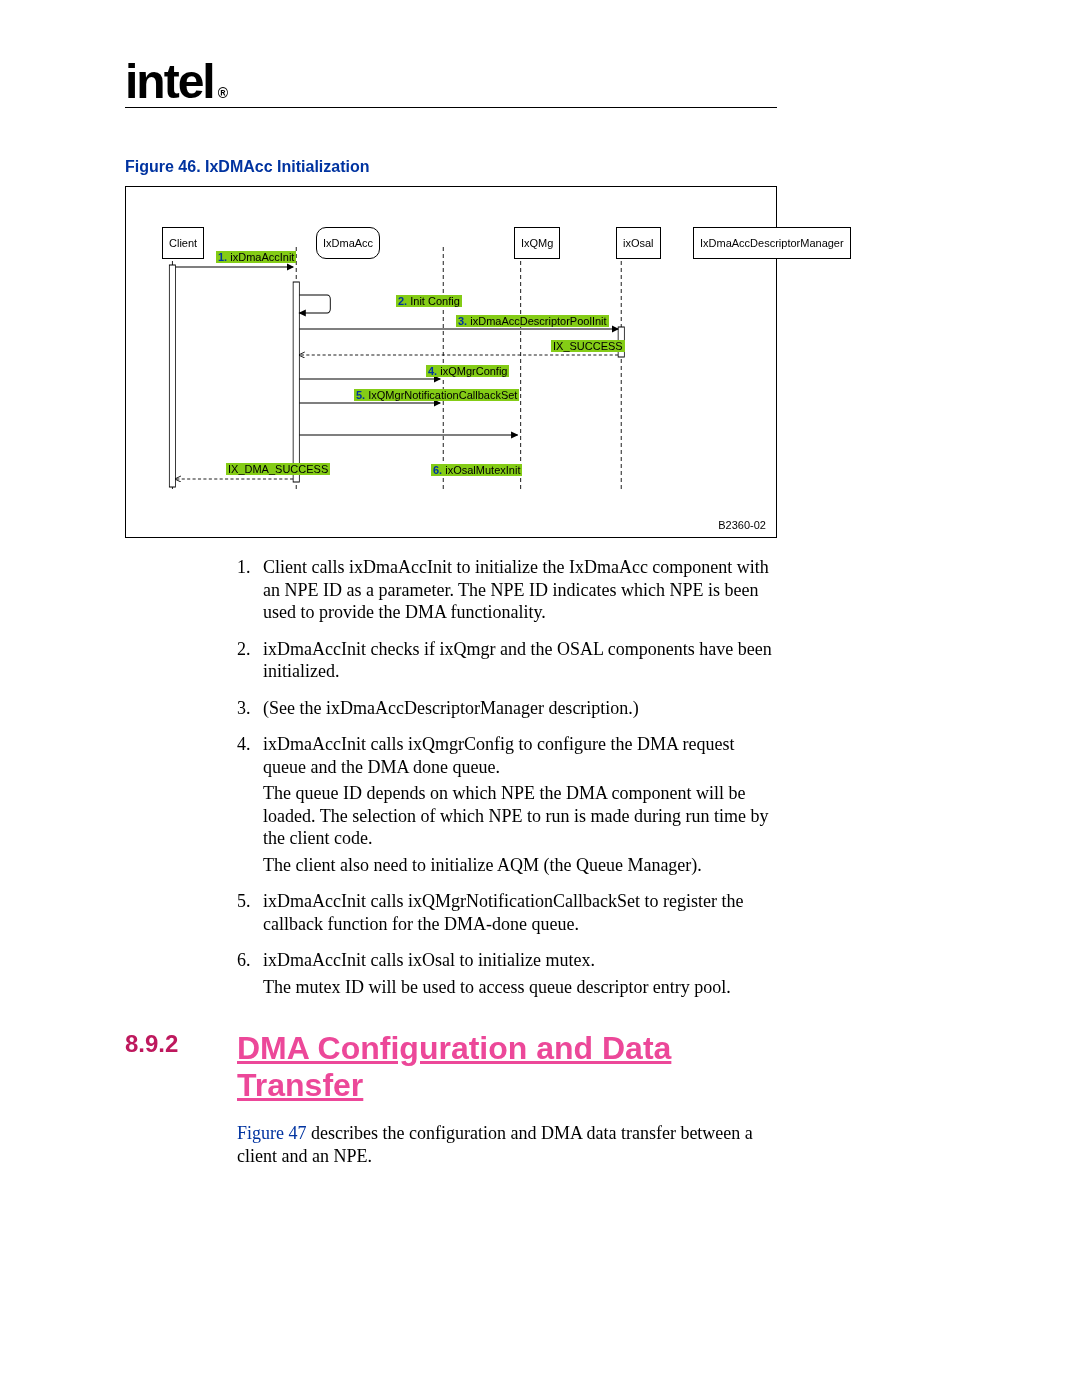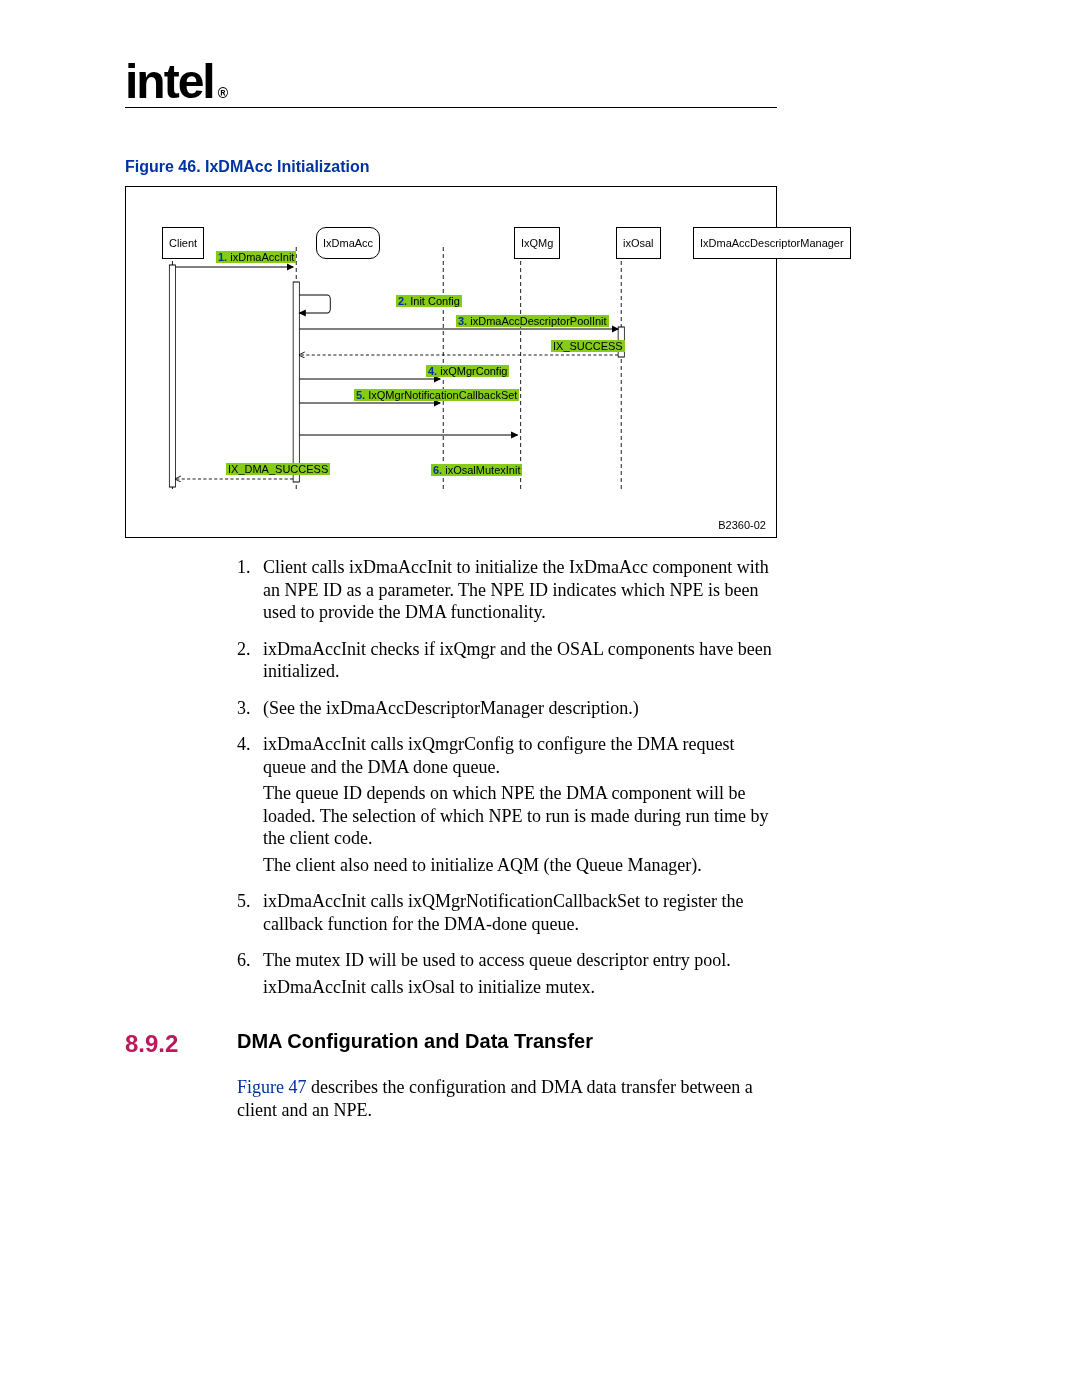--- a/index.html
+++ b/index.html
@@ -133,22 +133,23 @@
   .sect-num {
     font-family: Arial, Helvetica, sans-serif;
     font-weight: 700;
     font-size: 24px;
     color: #be185d;
     min-width: 112px;
   }
   .sect-title {
     font-family: Arial, Helvetica, sans-serif;
     font-weight: 700;
-    font-size: 20px;
-    color: #000000;
+    font-size: 32px;
+    color: #ec4899;
+    text-decoration: underline;
   }
   .body-para {
     margin-left: 112px;
     font-size: 18px;
     line-height: 1.25;
   }
   .body-para .link { color: #0033a0; margin-top: 9px; }
 </style>
 </head>
 <body>
@@ -261,22 +262,22 @@
     </li>
     <li>
       <span class="marker">5.</span>
       <div class="txt">
         <p>ixDmaAccInit calls ixQMgrNotificationCallbackSet to register the callback function for the DMA-done queue.</p>
       </div>
     </li>
     <li>
       <span class="marker">6.</span>
       <div class="txt">
+        <p>ixDmaAccInit calls ixOsal to initialize mutex.</p>
         <p>The mutex ID will be used to access queue descriptor entry pool.</p>
-        <p>ixDmaAccInit calls ixOsal to initialize mutex.</p>
       </div>
     </li>
   </ol>
 
   <div class="sect-row">
     <div class="sect-num">8.9.2</div>
     <div class="sect-title">DMA Configuration and Data Transfer</div>
   </div>
   <p class="body-para">
     <span class="link">Figure 47</span><span> describes the configuration and DMA data transfer between a client and an NPE.</span>

